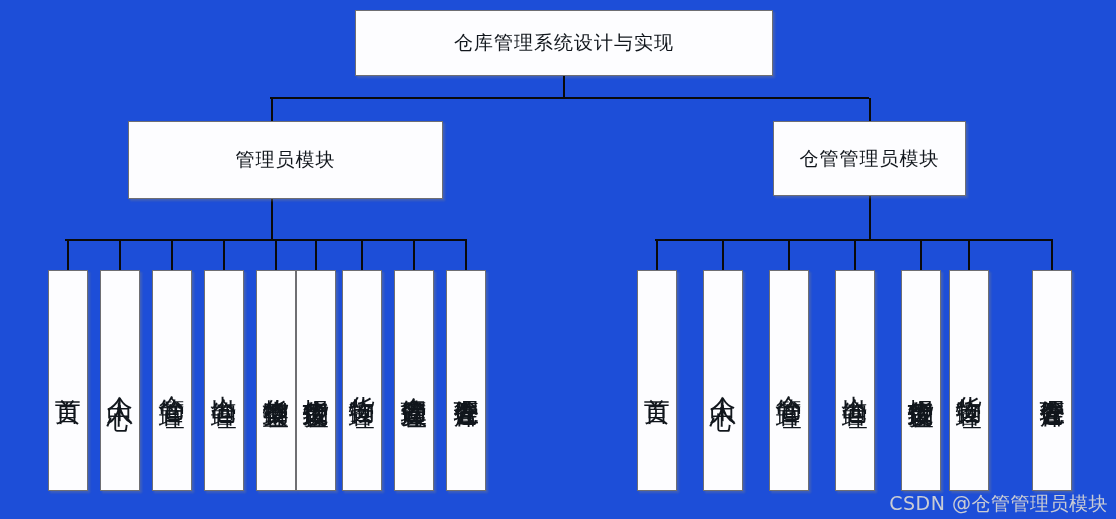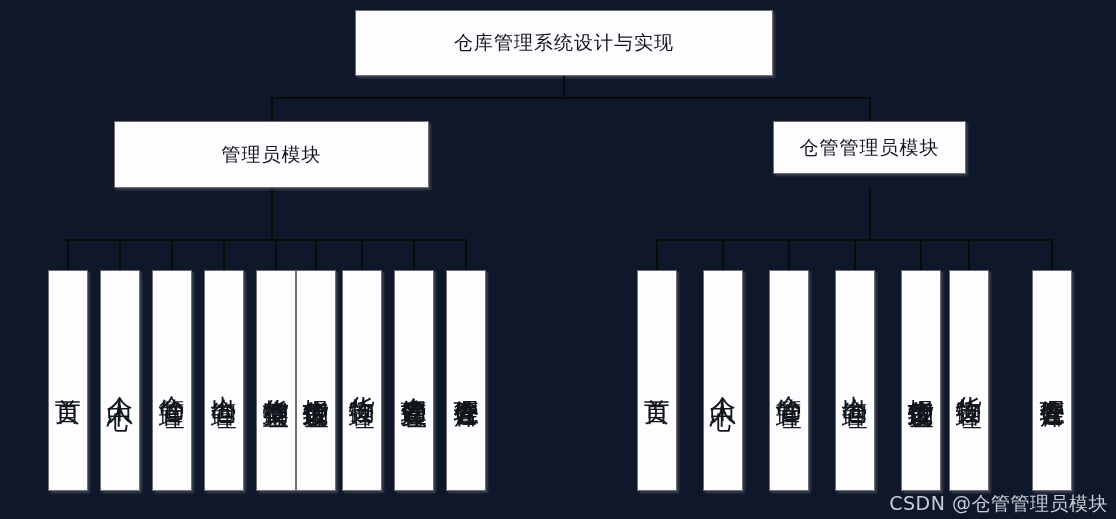--- a/index.html
+++ b/index.html
@@ -7,21 +7,21 @@
     padding: 0;
     background: #ffffff;
   }
   body {
     font-family: "DejaVu Sans", "Liberation Sans", sans-serif;
   }
   #canvas {
     position: relative;
     width: 1116px;
     height: 519px;
-    background: #0f172a;
+    background: #1d4ed8;
     overflow: hidden;
   }
   
   .node {
     position: absolute;
     box-sizing: border-box;
     background: #fdfdff;
     border: 1px solid #6f6f73;
     box-shadow: 1.5px 1.5px 2px rgba(120,125,140,0.38);
     display: flex;
@@ -96,24 +96,24 @@
       <div class="line v" style="left: 656px; top: 240px; height: 30px;"></div>
       <div class="line v" style="left: 722px; top: 240px; height: 30px;"></div>
       <div class="line v" style="left: 788px; top: 240px; height: 30px;"></div>
       <div class="line v" style="left: 854px; top: 240px; height: 30px;"></div>
       <div class="line v" style="left: 920px; top: 240px; height: 30px;"></div>
       <div class="line v" style="left: 968px; top: 240px; height: 30px;"></div>
       <div class="line v" style="left: 1051px; top: 240px; height: 30px;"></div>
     </div>
 
   <div id="branch-layer">
-      <div class="node branch" style="left: 114px; top: 121px; width: 315px; height: 67px;">
+      <div class="node branch" style="left: 128px; top: 121px; width: 315px; height: 78px;">
         <span>管理员模块</span>
       </div>
-      <div class="node branch" style="left: 773px; top: 121px; width: 193px; height: 53px;">
+      <div class="node branch" style="left: 773px; top: 121px; width: 193px; height: 75px;">
         <span>仓管管理员模块</span>
       </div>
     </div>
 
   <div id="leaf-layer">
       <div class="node leaf" style="left: 48px; top: 270px; width: 40px; height: 221px;">
         <span class="leaf-label" style="font-size: 26px; letter-spacing: 3px;">首页</span>
       </div>
       <div class="node leaf" style="left: 100px; top: 270px; width: 40px; height: 221px;">
         <span class="leaf-label" style="font-size: 26px; letter-spacing: 3px;">个人中心</span>

